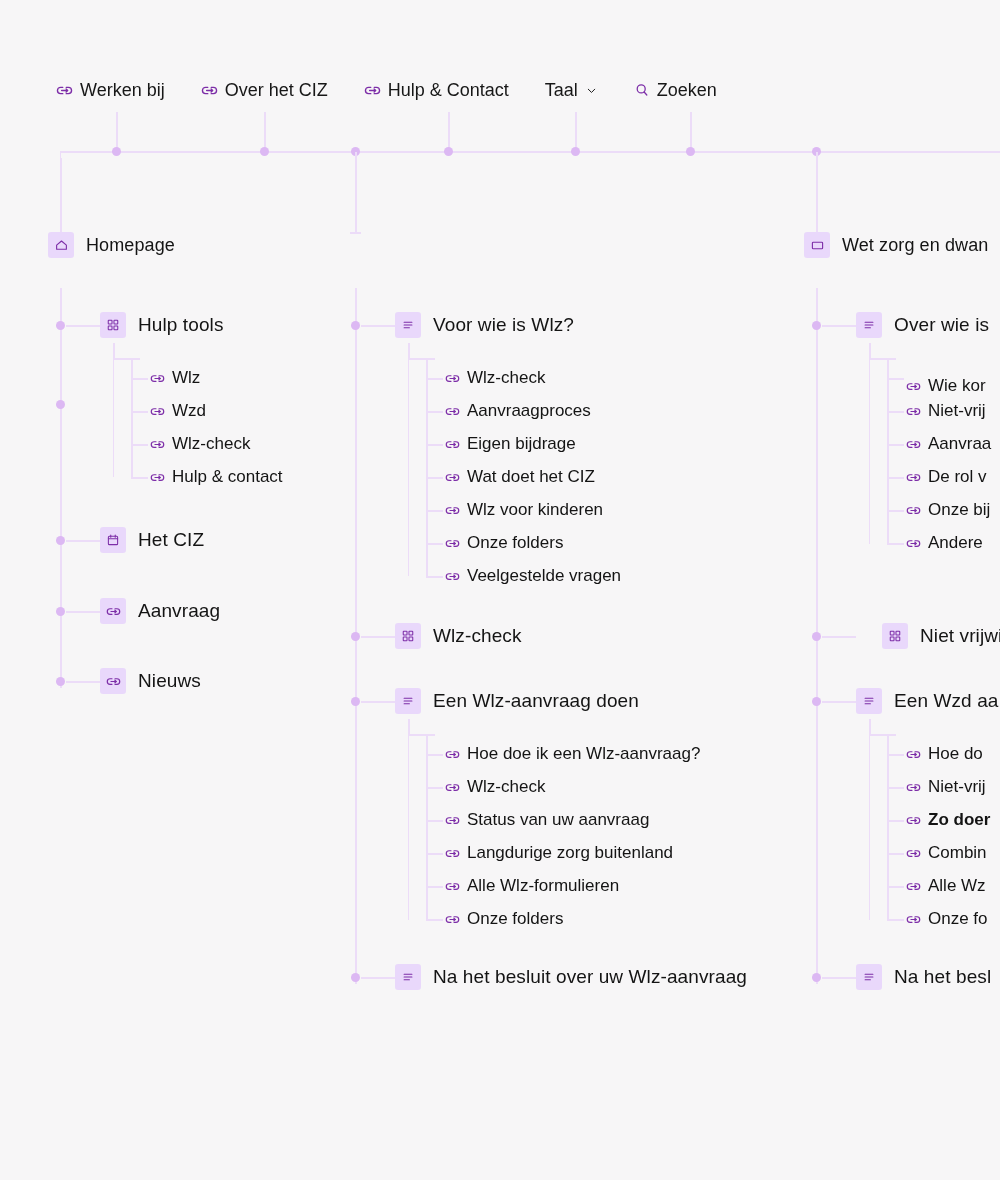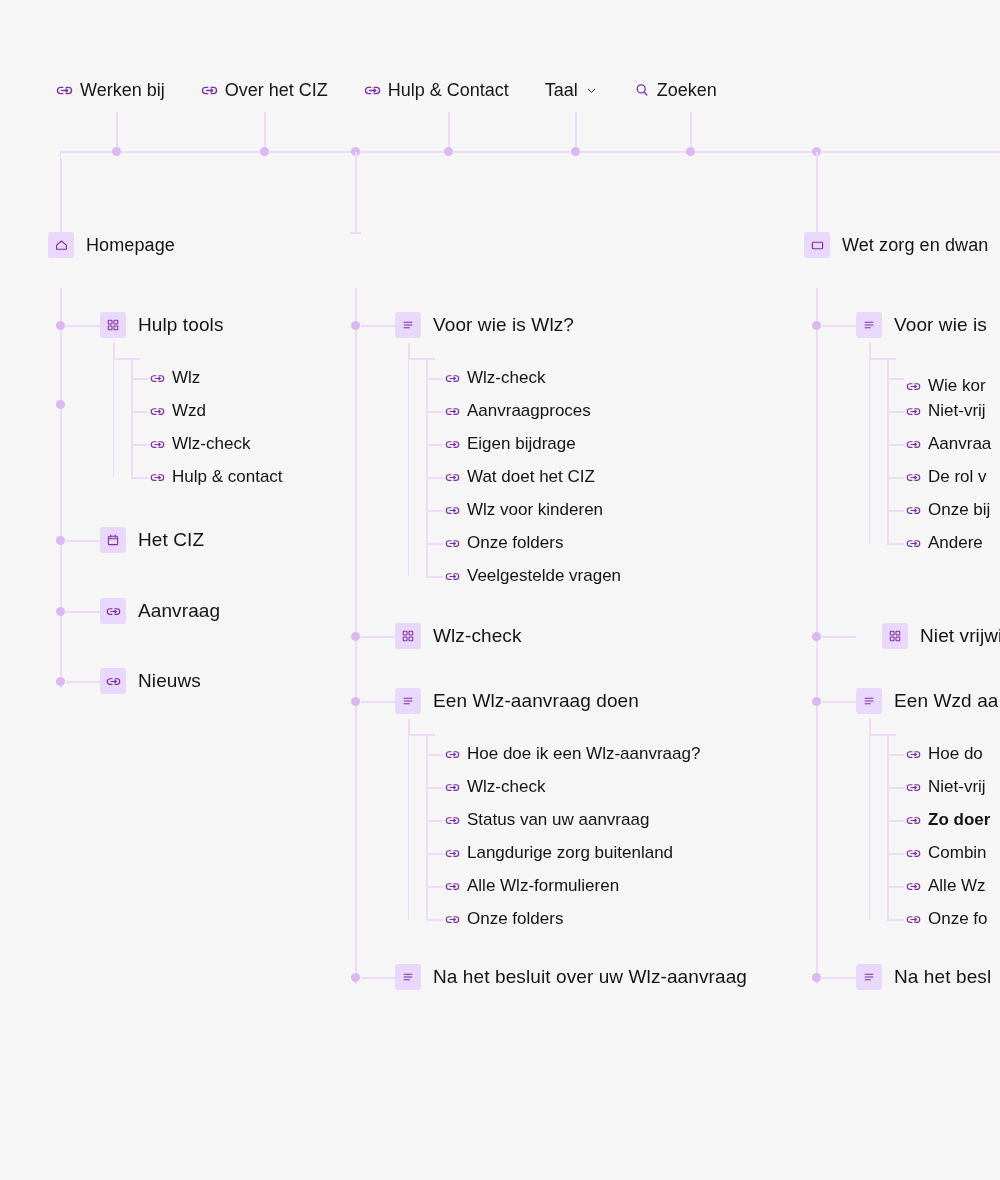--- a/index.html
+++ b/index.html
@@ -568,21 +568,21 @@
   <div class="dot" style="left:812px; top:321px;"></div>
   <div class="bus hline" style="left:822px; top:325px; width:34px;"></div>
   <div class="node" style="left:856px; top:312px;">
     <span class="tile">
       <svg width="14" height="14" viewBox="0 0 20 20" fill="none" stroke="#7d2ea8" stroke-width="1.5" stroke-linecap="round">
         <path d="M4.4 6.2h11.2"></path>
           <path d="M4.4 10h11.2"></path>
           <path d="M4.4 13.8h7.6"></path>
       </svg>
     </span>
-    <span class="node-label">Voor wie is </span>
+    <span class="node-label">Over wie is </span>
   </div>
   <div class="bus vline" style="left:869px; top:343px; height:17px;"></div>
   <div class="corner" style="left:869px; top:352px; width:27px; height:192px; border-top:none; border-top-left-radius:0;"></div>
   <div class="bus vline" style="left:887px; top:358px; height:186px;"></div>
   <div class="bus hline" style="left:869px; top:358px; width:27px;"></div>
   <div class="bus hline" style="left:887px; top:378px; width:17px;"></div>
   <div class="bus hline" style="left:887px; top:411px; width:17px;"></div>
   <div class="bus hline" style="left:887px; top:444px; width:17px;"></div>
   <div class="bus hline" style="left:887px; top:477px; width:17px;"></div>
   <div class="bus hline" style="left:887px; top:510px; width:17px;"></div>

